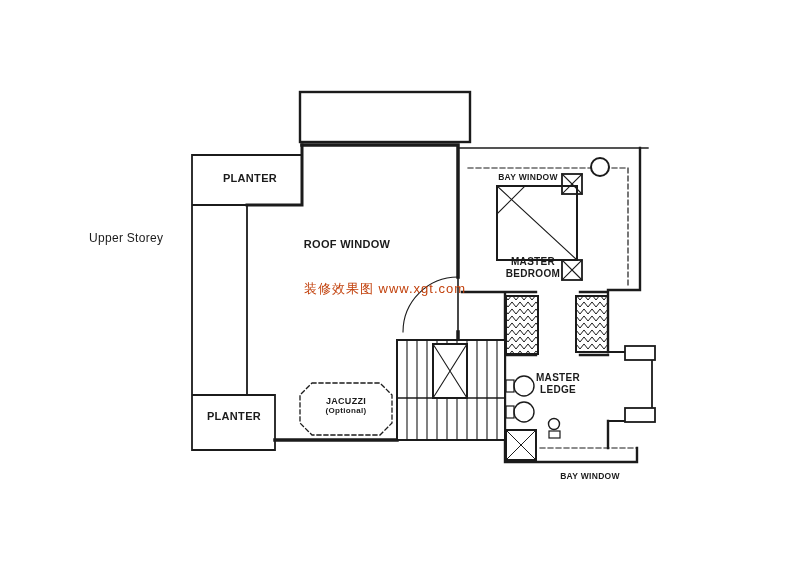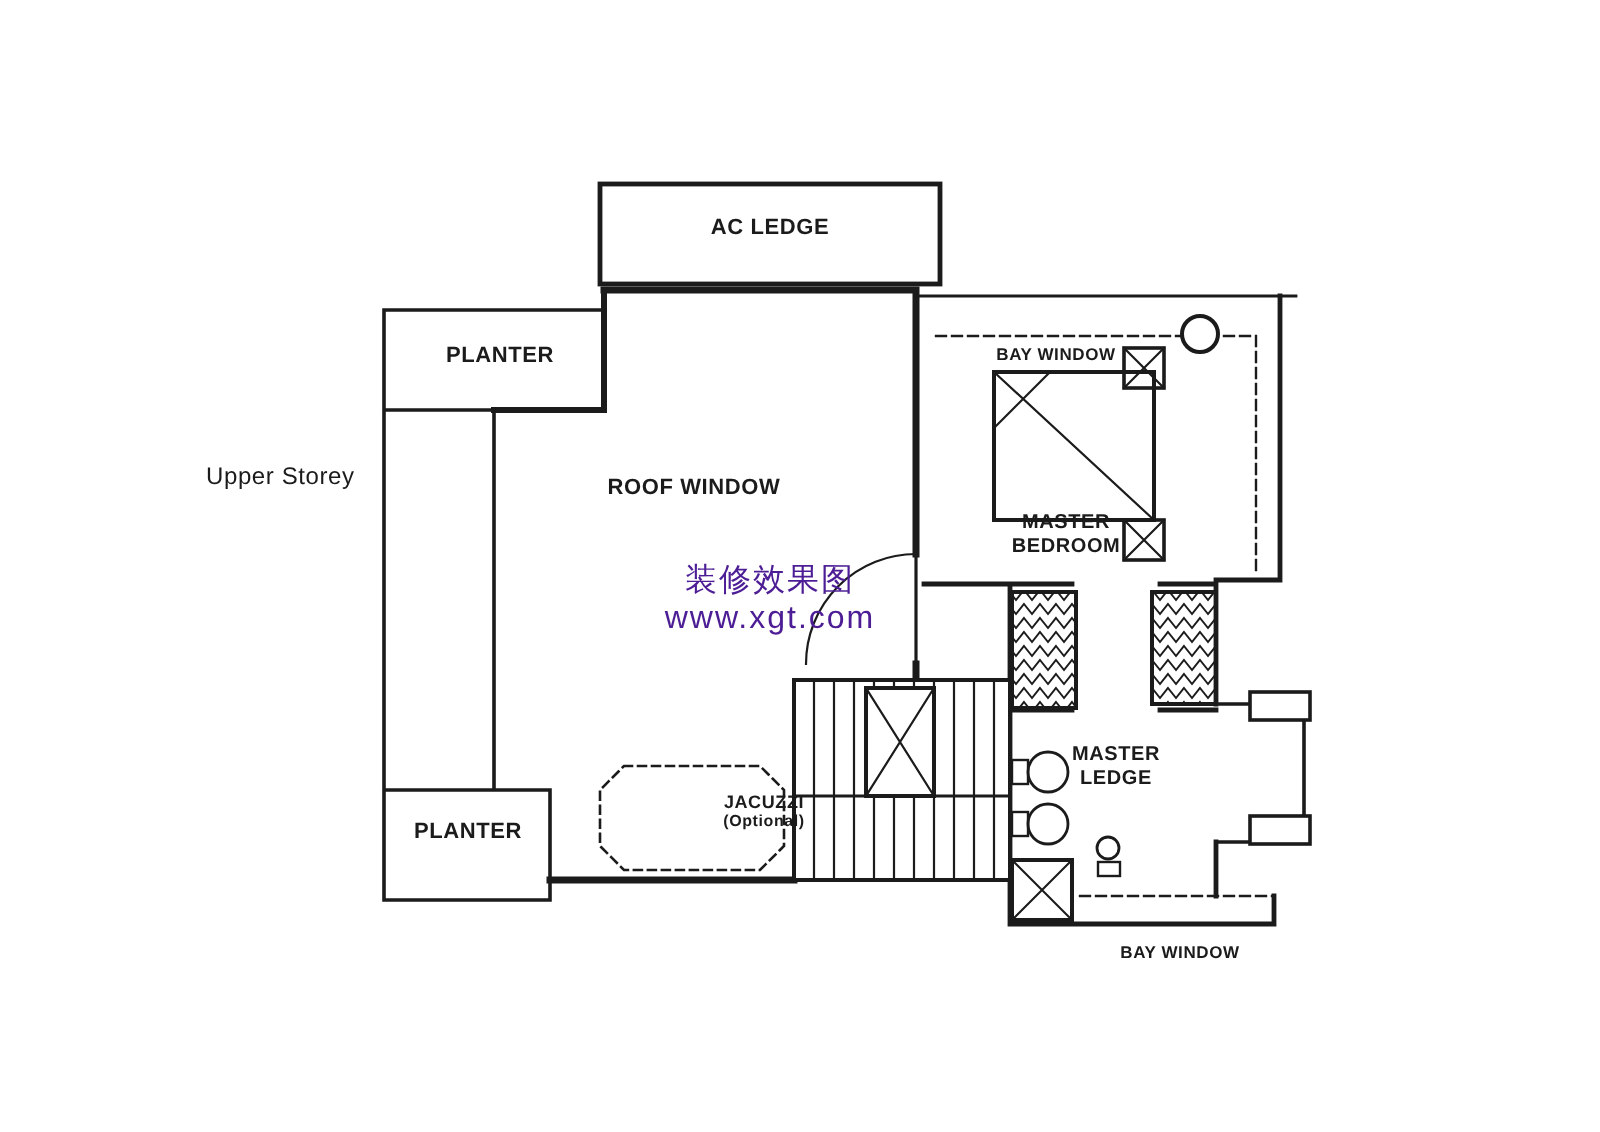--- a/index.html
+++ b/index.html
@@ -9,26 +9,26 @@
   }
   #plan-svg{position:absolute;left:0;top:0;}
   .lbl{
     position:absolute;color:#1b1b1b;letter-spacing:.3px;
     font-family:"Liberation Sans",sans-serif;white-space:nowrap;line-height:1.15;
   }
   .center{text-align:center;}
   .s12{font-size:12px;}
   .s11{font-size:11px;}
   .s10{font-size:10px;font-weight:bold;}
-  .s9{font-size:9px;margin-left:36px;}
+  .s9{font-size:9px;}
   .s8{font-size:8.5px;margin-top:22px;}
   .bold{font-weight:bold;}
   #watermark{
     position:absolute;left:295px;top:280px;width:180px;text-align:center;
-    font-size:16px;color:#4c1d95;letter-spacing:1px;
+    font-size:13px;color:#c2410c;letter-spacing:1px;
   }
 </style>
 </head>
 <body>
 
 <div id="canvas">
 
   <svg id="plan-svg" width="800" height="566" viewBox="0 0 800 566" fill="none" stroke="#1b1b1b" stroke-linecap="square">
     <defs>
       <pattern id="hatch" width="8" height="7" patternUnits="userSpaceOnUse">
@@ -94,23 +94,22 @@
       <rect x="506" y="430" width="30" height="30" stroke-width="2" fill="#ffffff"></rect>
       <path d="M506,430 L536,460 M536,430 L506,460" stroke-width="1"></path>
     </g>
 
     <rect x="625" y="346" width="30" height="14" stroke-width="1.8" fill="#ffffff"></rect>
     <rect x="625" y="408" width="30" height="14" stroke-width="1.8" fill="#ffffff"></rect>
 
     <path d="M312,383 H380 L392,395 V423 L380,435 H312 L300,423 V395 Z" stroke-width="1.3" stroke-dasharray="4,3"></path>
   </svg>
 
-  <div class="lbl s12" style="left:103px;top:232px;">Upper Storey</div>
+  <div class="lbl s12" style="left:89px;top:232px;">Upper Storey</div>
 
-  <div class="lbl s11 center bold" style="left:300px;top:108px;width:170px;">AC LEDGE</div>
 
   <div class="lbl s11 center bold" style="left:200px;top:172px;width:100px;">PLANTER</div>
 
   <div class="lbl s11 center bold" style="left:282px;top:238px;width:130px;">ROOF WINDOW</div>
 
   <div class="lbl s8 center bold" style="left:468px;top:151px;width:120px;">BAY WINDOW</div>
 
   <div class="lbl s10 center" style="left:494px;top:256px;width:78px;">
     <div>MASTER</div>
     <div>BEDROOM</div>

